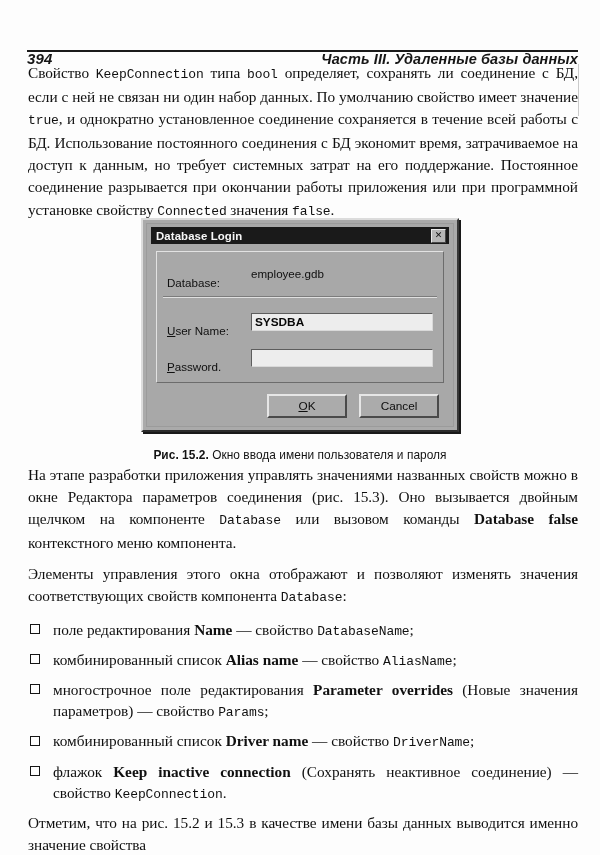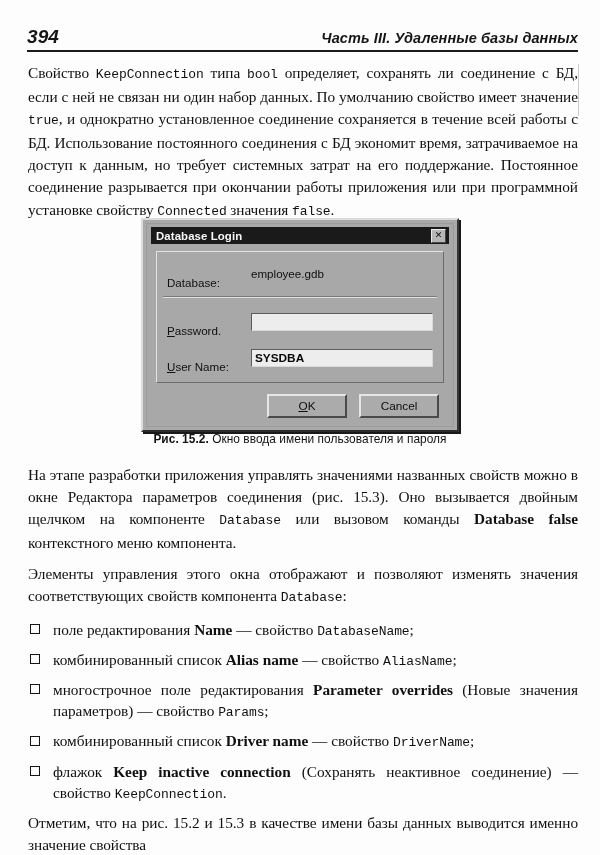--- a/index.html
+++ b/index.html
@@ -33,21 +33,21 @@
     display: flex;
     align-items: baseline;
     justify-content: space-between;
     font-family: "Liberation Sans", "DejaVu Sans", sans-serif;
     font-style: italic;
     font-weight: bold;
     font-size: 14.5px;
     letter-spacing: 0.1px;
     color: #161616;
   }
-  .runhead .folio { font-size: 19px; }
+  .runhead .folio { font-size: 15px; margin-top: 24px; }
   .runrule {
     position: absolute;
     left: 27px;
     right: 22px;
     top: 50px;
     height: 2px;
     background: #1b1b1b;
   }
 
   
@@ -214,20 +214,21 @@
     display: flex;
     align-items: center;
     justify-content: center;
     font-family: "Liberation Sans", "DejaVu Sans", sans-serif;
     font-size: 11.8px;
     color: #121212;
   }
   .btn u { text-decoration: underline; }
 
   .caption {
+    margin-top: 16px;
     font-family: "Liberation Sans", "DejaVu Sans", sans-serif;
     font-size: 11.9px;
     color: #131313;
     text-align: center;
     letter-spacing: 0.05px;
   }
   .caption b { font-weight: bold; }
 
   
   .lower {
@@ -301,27 +302,27 @@
         <div class="groupbox">
 
           <div class="row">
             <span class="fld-label">Database:</span>
             <span class="static-val">employee.gdb</span>
           </div>
 
           <div class="sep"></div>
 
           <div class="row">
+            <span class="fld-label"><u>U</u><span>ser Name:</span></span>
+            <span class="textfield">SYSDBA</span>
+          </div>
+
+          <div class="row">
             <span class="fld-label"><u>P</u><span>assword.</span></span>
             <span class="textfield"></span>
-          </div>
-
-          <div class="row">
-            <span class="fld-label"><u>U</u><span>ser Name:</span></span>
-            <span class="textfield">SYSDBA</span>
           </div>
 
         </div>
 
         <div class="btnrow">
           <span class="btn">
               <u>O</u>
               <span>K</span>
             </span>
           <span class="btn">Cancel</span>

